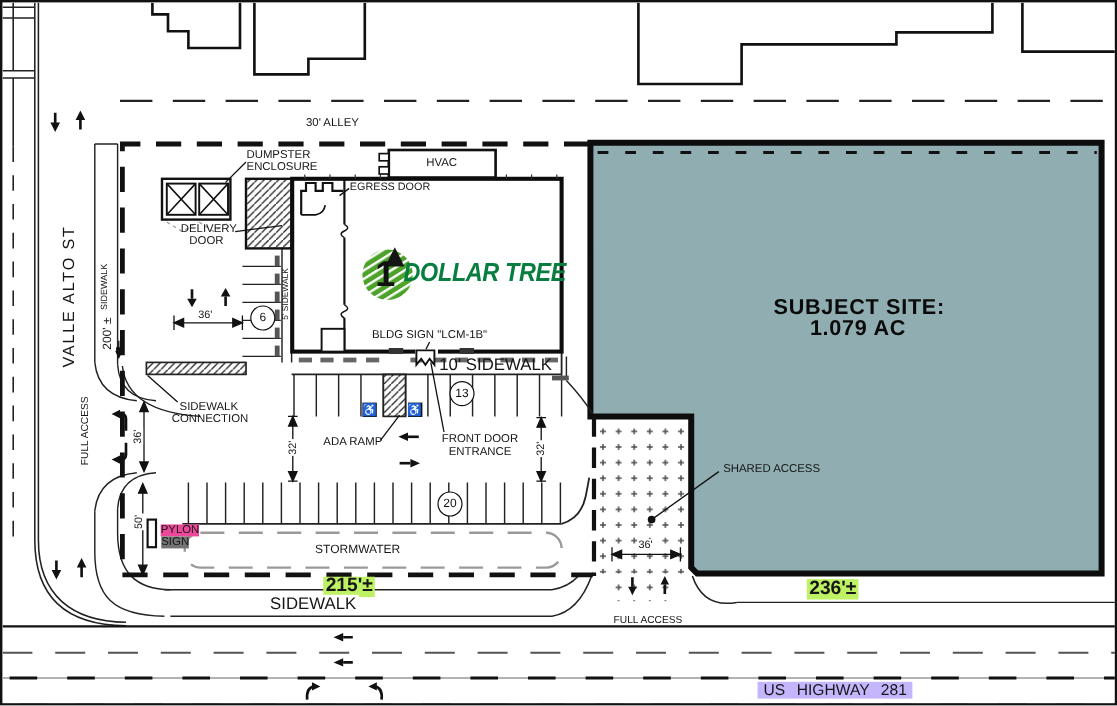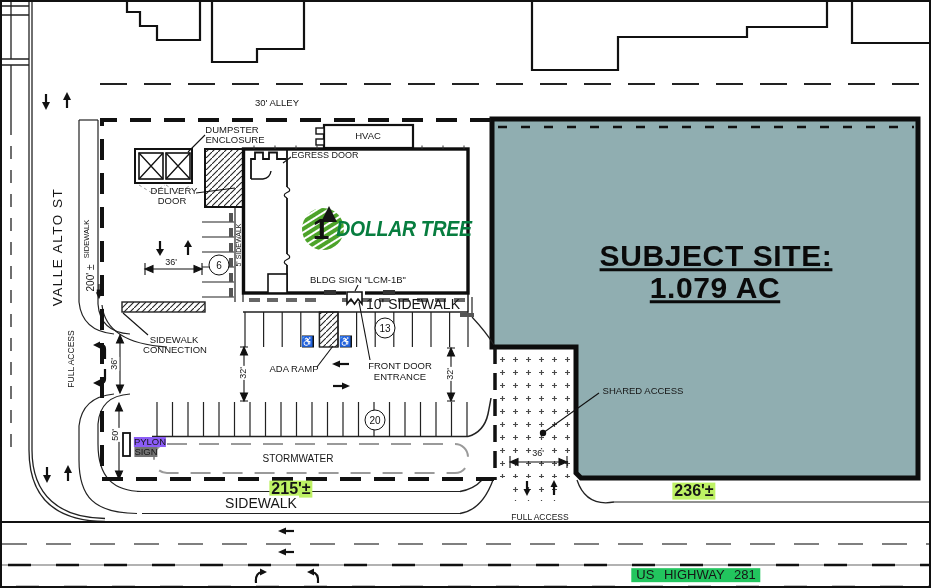--- a/index.html
+++ b/index.html
@@ -6,24 +6,24 @@
   #plan{position:relative;width:931px;height:588px;background:#fff;overflow:hidden;
         border:2px solid #111;box-sizing:border-box;
         font-family:"Liberation Sans",sans-serif;color:#111;}
   #plan svg{position:absolute;left:0;top:0;}
   .lbl{position:absolute;white-space:nowrap;line-height:1.05;font-size:9.5px;color:#161616;
        transform:translate(-50%,-50%);text-align:center;}
   .rot{transform:translate(-50%,-50%) rotate(-90deg);}
   .s7{font-size:7px;}.s75{font-size:7.5px;}.s8{font-size:14px;}.s85{font-size:8.5px;}
   .s9{font-size:9px;}.s10{font-size:10px;}
   .b16{font-size:16px;font-weight:bold;background:#bef264;padding:0 2px;}
-  .b27{font-size:30px;font-weight:bold;letter-spacing:.6px;color:#0a0a0a;text-decoration:underline;}
+  .b27{font-size:18px;font-weight:bold;letter-spacing:.6px;color:#0a0a0a;}
   .street{font-size:13.5px;letter-spacing:1.5px;}
   .dim{background:#fff;padding:0 1px;}
-  .hwy{font-size:13px;word-spacing:6px;background:#22c55e;padding:0 5px;}
+  .hwy{font-size:13px;word-spacing:6px;background:#c4b5fd;padding:0 5px;}
   .circle{position:absolute;width:19px;height:19px;border:1.6px solid #111;border-radius:50%;
           background:#fff;display:flex;align-items:center;justify-content:center;
           font-size:10px;transform:translate(-50%,-50%);z-index:5;}
   .brand{font-size:19.5px;font-weight:bold;font-style:italic;color:#077d3f;
          letter-spacing:-.3px;transform:translate(-50%,-50%) scaleY(1.12);}
   .subject{color:#0a0a0a;}
 </style>
 </head>
 <body>
 
@@ -297,29 +297,29 @@
 <div class="circle" style="left:373px;top:418px">20</div>
 
 <div class="lbl" style="left:172px;top:338px">SIDEWALK</div>
 <div class="lbl" style="left:173px;top:348px">CONNECTION</div>
 <div class="lbl" style="left:292px;top:367px">ADA RAMP</div>
 <div class="lbl" style="left:398px;top:364px">FRONT DOOR</div>
 <div class="lbl" style="left:398px;top:375px">ENTRANCE</div>
 <div class="lbl s9 rot dim" style="left:242px;top:371px">32'</div>
 <div class="lbl s9 rot dim" style="left:449px;top:372px">32'</div>
 <div class="lbl s9 rot dim" style="left:114px;top:433px">50'</div>
-<div class="lbl" style="left:148px;top:440px;background:#8b5cf6">PYLON</div>
+<div class="lbl" style="left:148px;top:440px;background:#ec4899">PYLON</div>
 <div class="lbl" style="left:144px;top:450px;background:#737373">SIGN</div>
 <div class="lbl s10" style="left:296px;top:457px">STORMWATER</div>
 
 <div class="lbl b16" style="left:289px;top:487px">215'±</div>
 <div class="lbl s8" style="left:259px;top:501px;background:#fff;padding:0 2px">SIDEWALK</div>
 
 <div class="lbl" style="left:641px;top:389px">SHARED ACCESS</div>
 <div class="lbl s9 dim" style="left:536px;top:452px">36'</div>
 <div class="lbl s85" style="left:538px;top:515px">FULL ACCESS</div>
 <div class="lbl b16" style="left:692px;top:489px">236'±</div>
 
 <div class="lbl b27 subject" style="left:714px;top:254px">SUBJECT SITE:</div>
-<div class="lbl b27 subject" style="left:713px;top:286px">1.079 AC</div>
+<div class="lbl b27 subject" style="left:713px;top:272px">1.079 AC</div>
 
 <div class="lbl hwy" style="left:694px;top:573px">US HIGHWAY 281</div>
 </div>
 
 </body></html>

